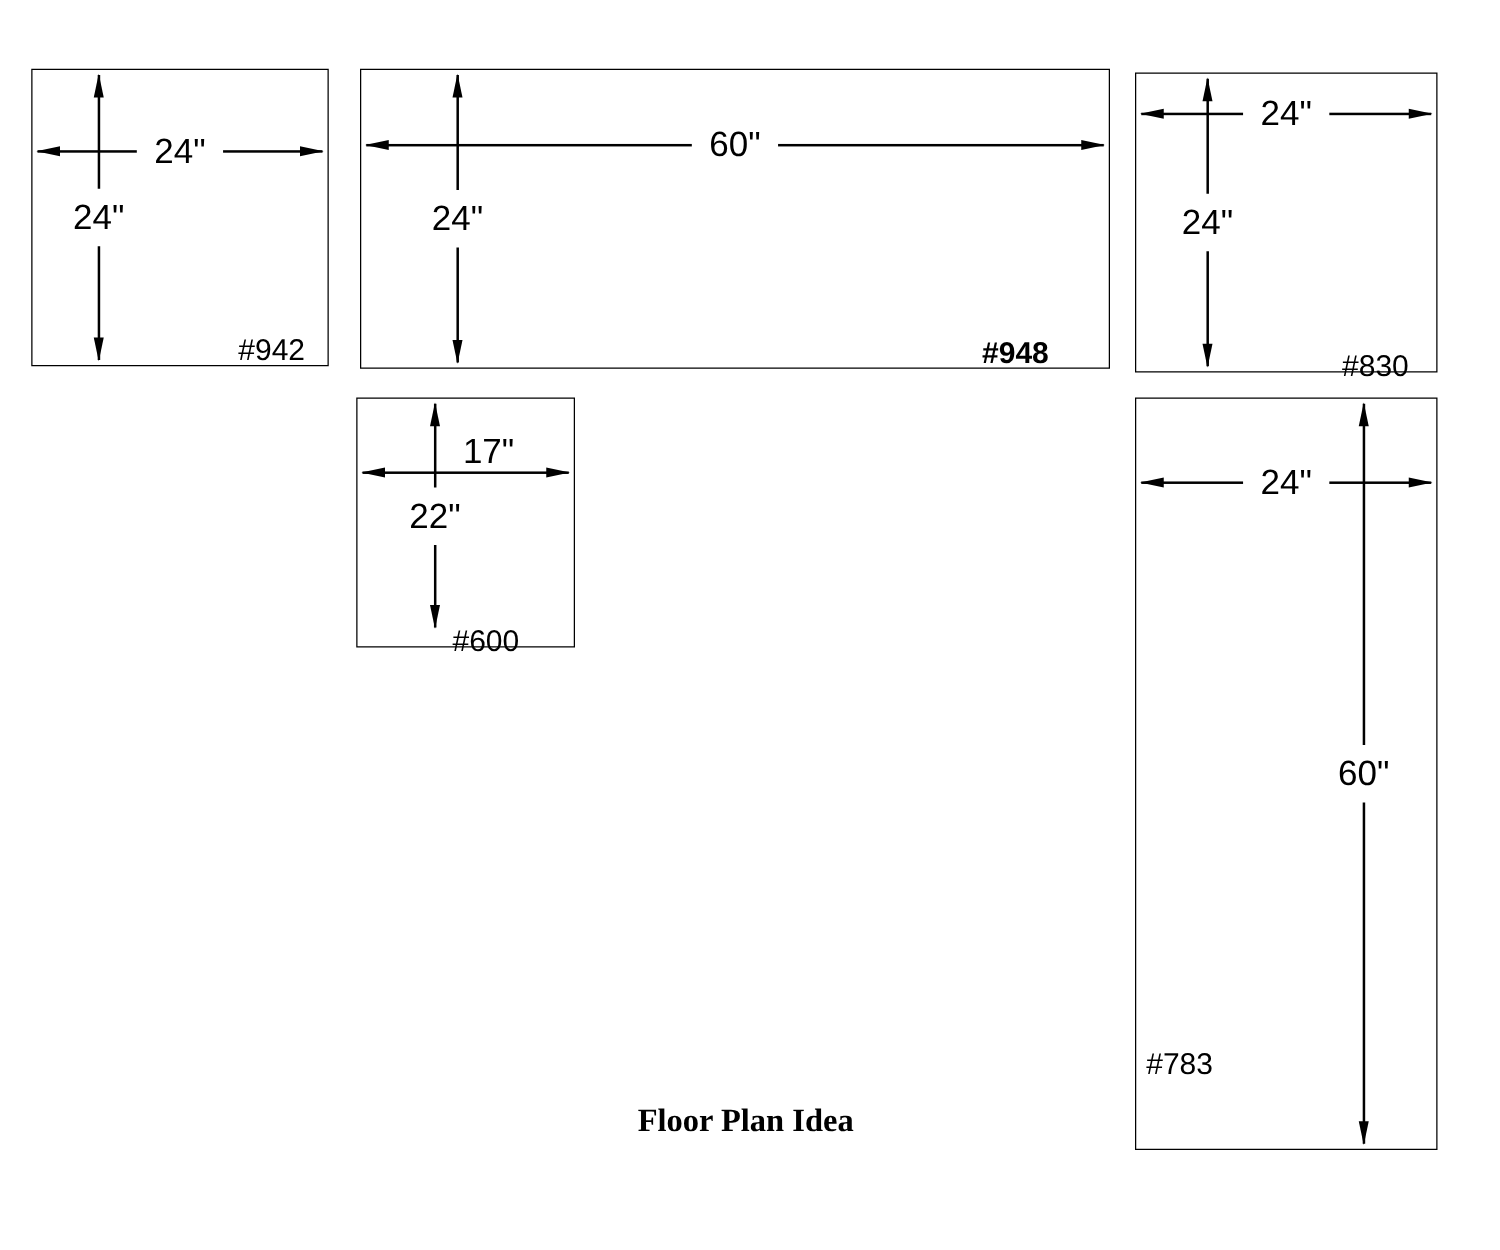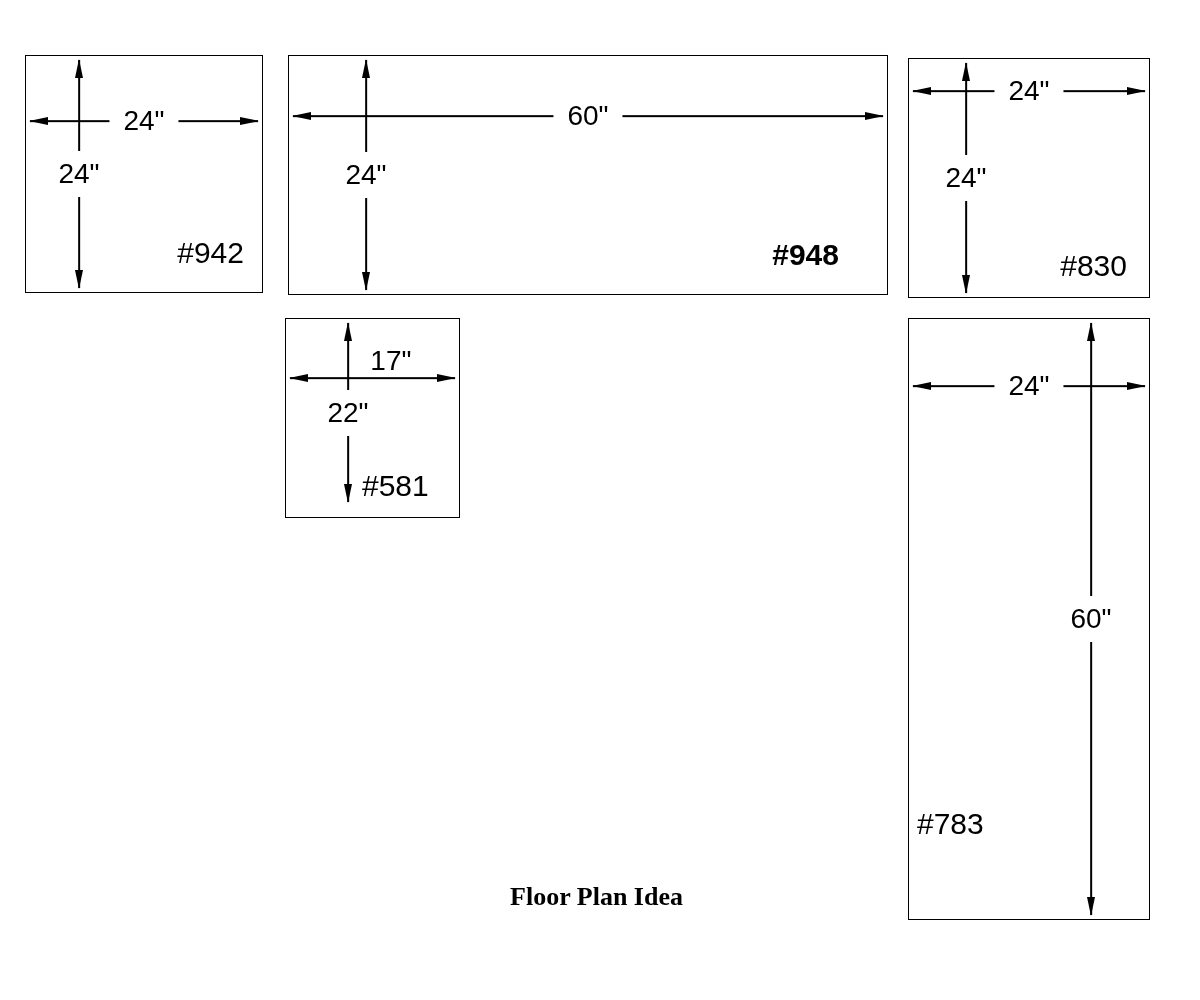--- a/index.html
+++ b/index.html
@@ -23,21 +23,21 @@
   
   .dim-v { position:absolute; width:20px; }
   .dim-v .line { position:absolute; top:1px; bottom:1px; left:50%; width:1.7px; transform:translateX(-50%); background:#000; }
   .dim-v .ah-up { position:absolute; top:0; left:50%; transform:translateX(-50%); width:0; height:0;
                   border-left:4.5px solid transparent; border-right:4.5px solid transparent; border-bottom:19px solid #000; }
   .dim-v .ah-down { position:absolute; bottom:0; left:50%; transform:translateX(-50%); width:0; height:0;
                     border-left:4.5px solid transparent; border-right:4.5px solid transparent; border-top:19px solid #000; }
   .dim-v .dim-label { position:absolute; top:50%; left:50%; transform:translate(-50%,-50%);
                       background:#fff; padding:9px 3px; font-size:28px; white-space:nowrap; line-height:1; }
 
-  .part-label { position:absolute; font-size:30px; line-height:1.1; white-space:nowrap; }
+  .part-label { position:absolute; font-size:24px; line-height:1.1; white-space:nowrap;margin-top:32px; }
 
   .title { position:absolute; top:882px; left:50%; transform:translateX(-52%);
            font-family:"Liberation Serif", serif; font-weight:bold; font-size:26px; white-space:nowrap; }
 </style>
 </head>
 <body>
 
 <div class="canvas">
 
   <div class="box" style="left:25px; top:55px; width:238px; height:238px;">
@@ -94,21 +94,21 @@
       <div class="ah-left"></div>
       <div class="ah-right"></div>
       <span class="dim-label above" style="left:61%;">17"</span>
     </div>
     <div class="dim-v" style="left:52px; top:3px; height:181px;">
       <div class="line"></div>
       <div class="ah-up"></div>
       <div class="ah-down"></div>
       <span class="dim-label">22"</span>
     </div>
-    <span class="part-label" style="left:76px; top:150px;">#581</span>
+    <span class="part-label" style="left:76px; top:150px;">#600</span>
   </div>
 
   <div class="box" style="left:908px; top:318px; width:242px; height:602px;">
     <div class="dim-h" style="left:3px; right:3px; top:57px;">
       <div class="line"></div>
       <div class="ah-left"></div>
       <div class="ah-right"></div>
       <span class="dim-label">24"</span>
     </div>
     <div class="dim-v" style="left:172px; top:3px; bottom:3px;">

